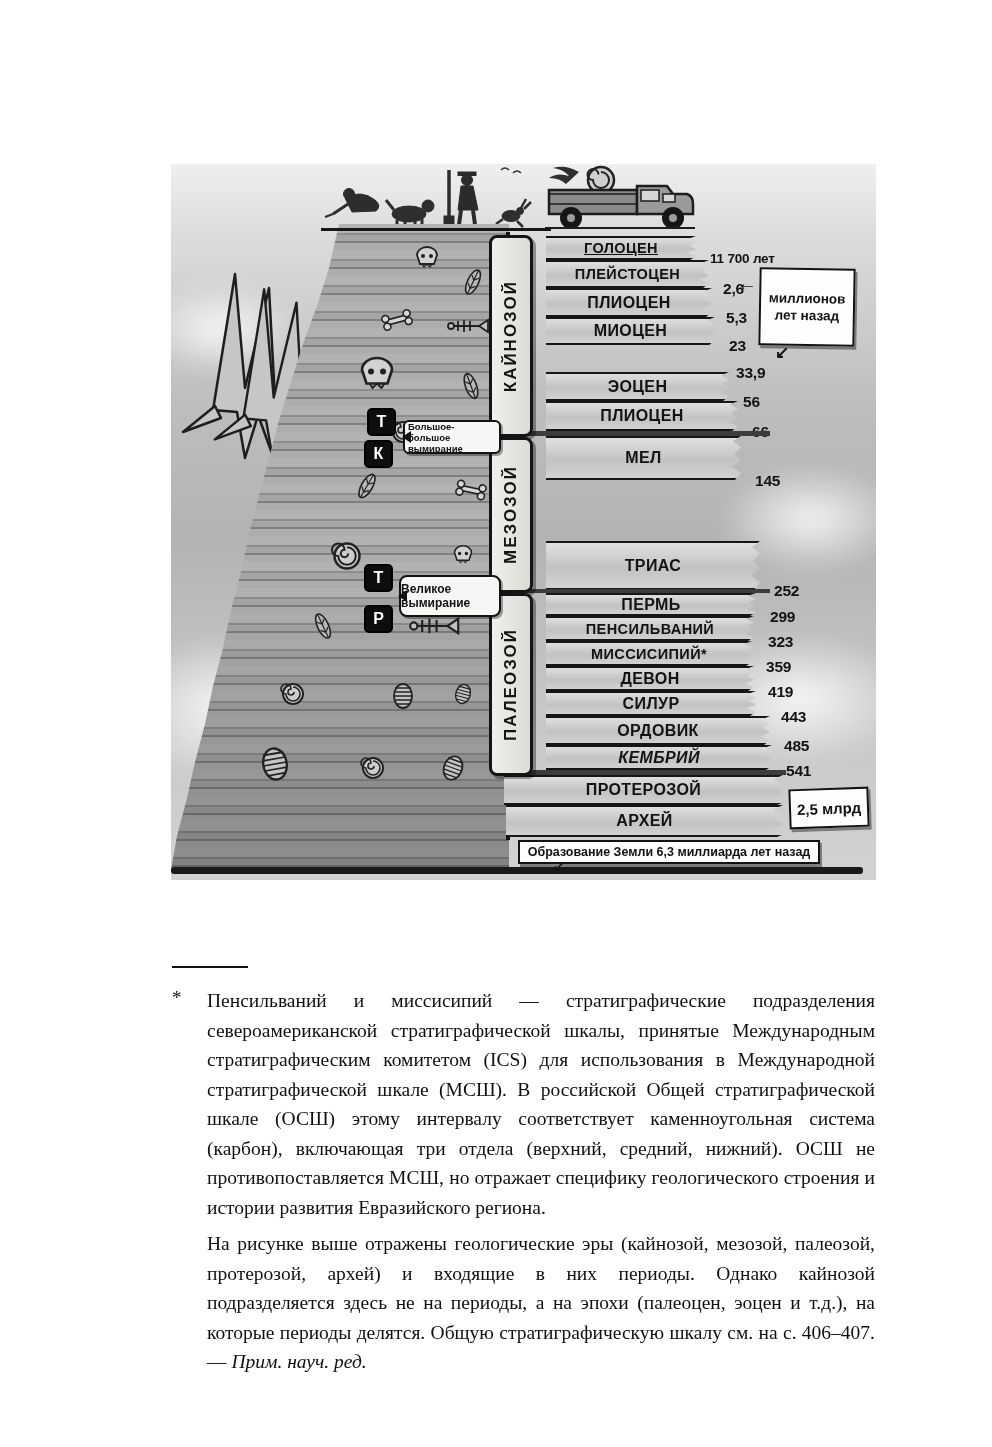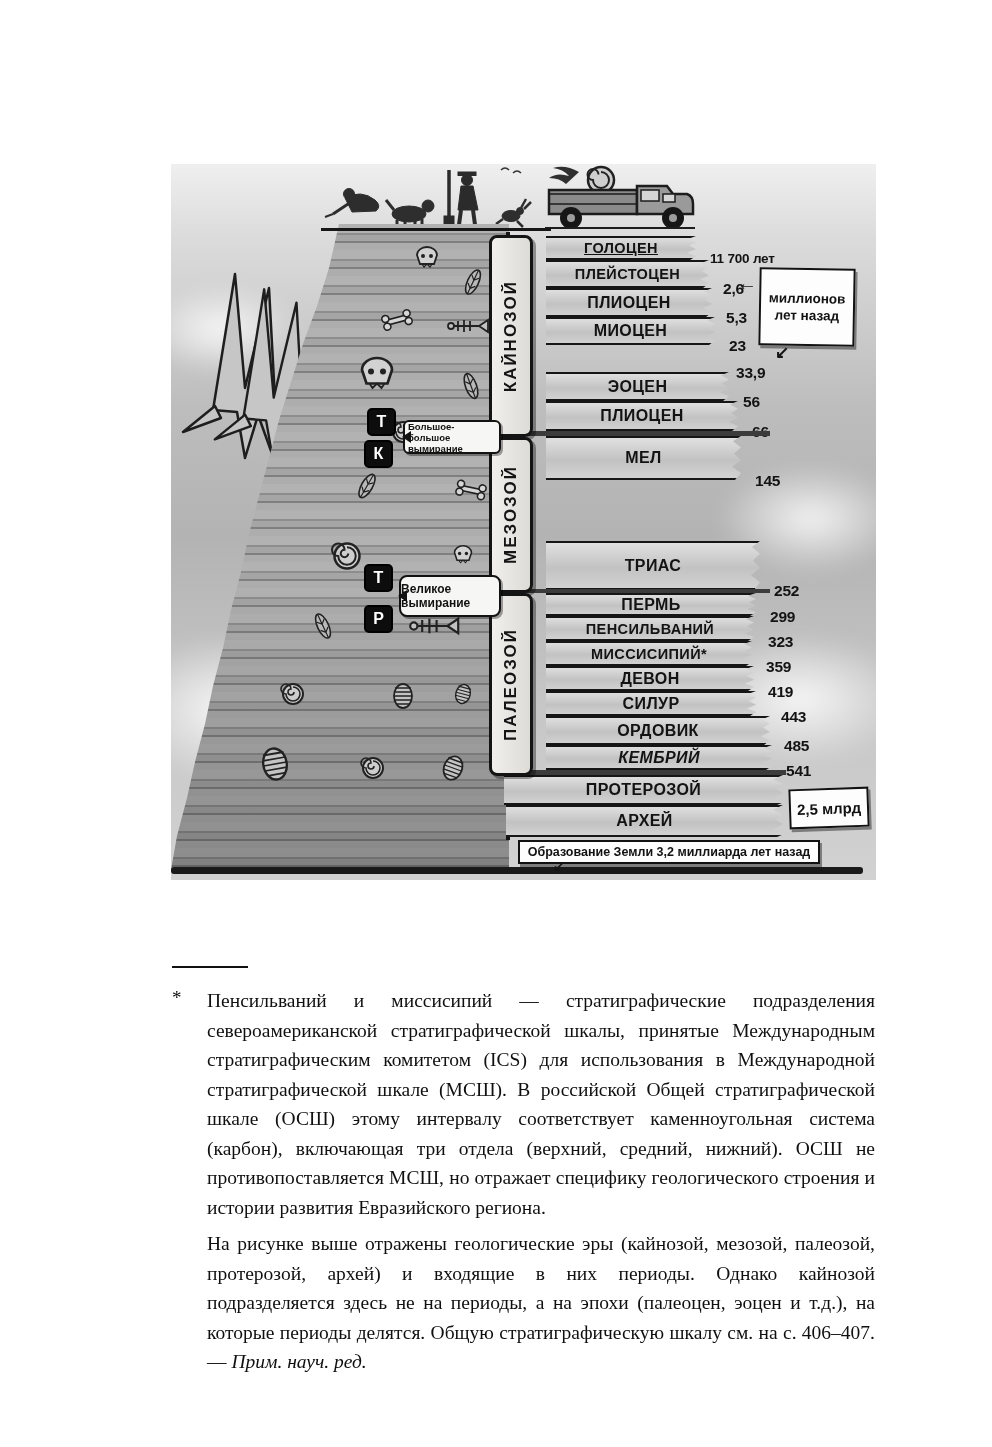--- a/index.html
+++ b/index.html
@@ -304,21 +304,21 @@
       </div>
     <div class="pre" style="left:335px;top:641px;width:288px;height:32px;">
         <div class="bar" style="width:277px;">
           <span class="plabel">АРХЕЙ</span>
         </div>
       </div>
     <div class="wbox" style="left:618px;top:624px;width:76px;height:36px;font-size:15px;transform:rotate(-2deg);">
         <span>2,5 млрд</span>
       </div>
     <div class="wbox" style="left:347px;top:676px;width:298px;height:20px;font-size:12.5px;">
-        <span>Образование Земли 3,2 миллиарда лет назад</span>
+        <span>Образование Земли 6,3 миллиарда лет назад</span>
       </div>
     <span class="glyph" style="left:382px;top:694px;font-size:14px;">↙</span>
 
     <div class="wbox" style="left:588px;top:104px;width:88px;height:70px;font-size:13.5px;line-height:17px;transform:rotate(1deg);padding:2px;">
         <span>миллионов лет назад</span>
       </div>
     <span class="glyph" style="left:566px;top:108px;font-size:20px;">←</span>
     <span class="glyph" style="left:604px;top:178px;font-size:17px;">↙</span>
 
     <div class="marker" style="left:196px;top:244px;">

